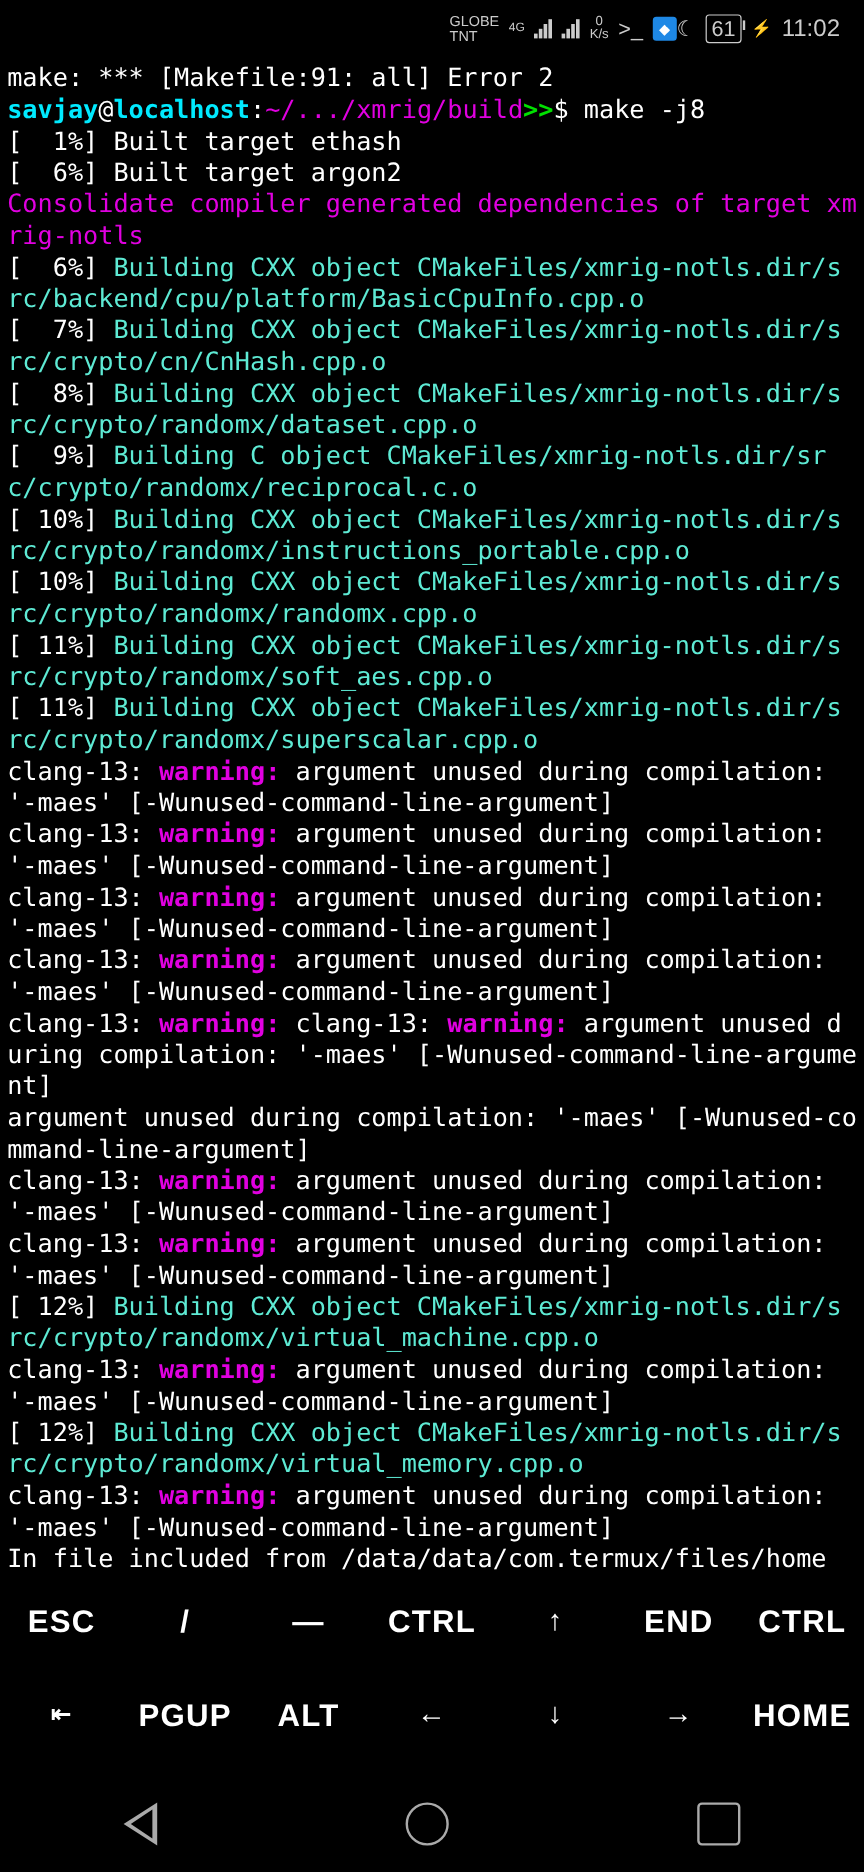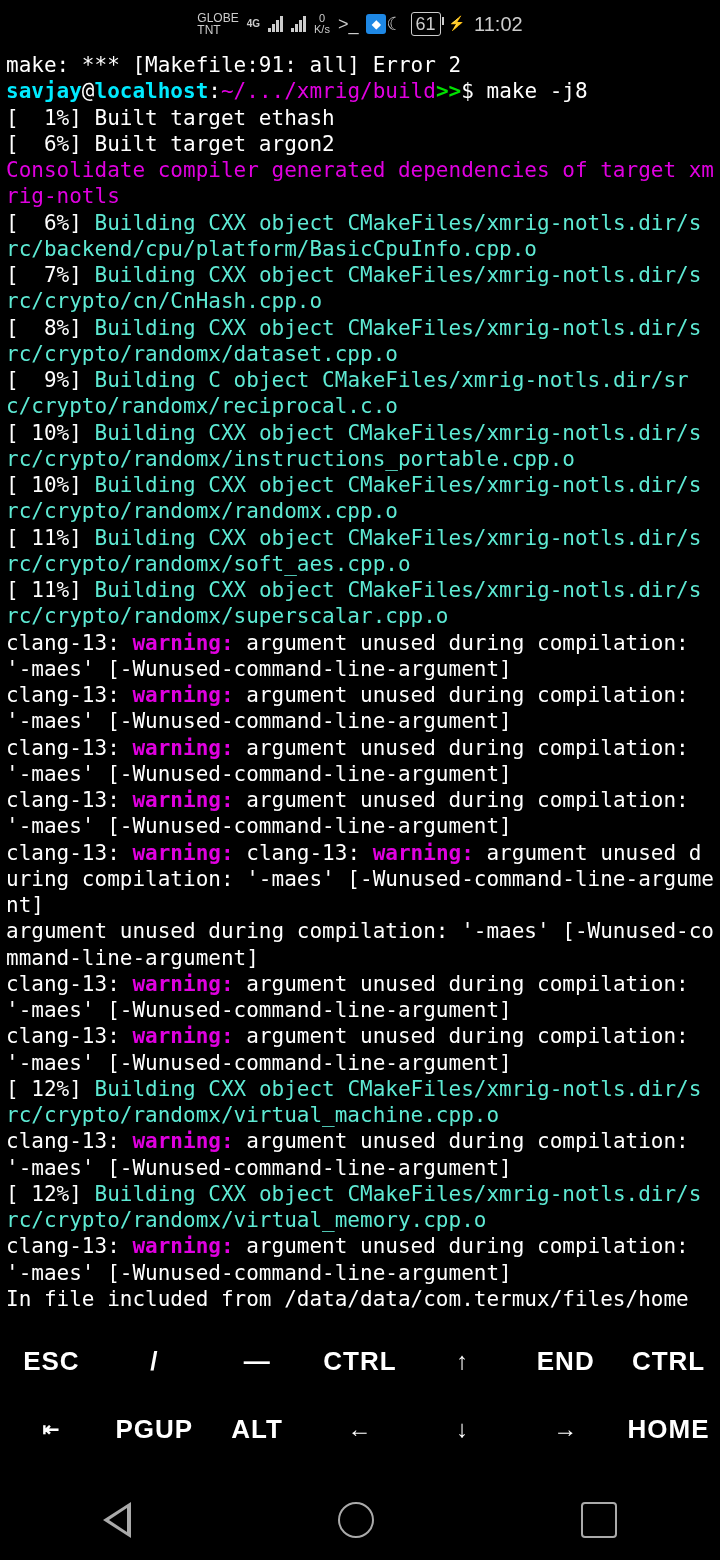--- a/index.html
+++ b/index.html
@@ -11,30 +11,30 @@
     font-family: monospace;
     font-size: 21px;
     line-height: 1.25;
     overflow: hidden;
     position: relative;
   }
   .status-bar {
     height: 48px;
     display: flex;
     align-items: center;
-    justify-content: center;
-    padding: 0 10px;
+    justify-content: flex-end;
+    padding: 0 20px;
     font-family: sans-serif;
     font-size: 16px;
     color: #ccc;
   }
   .status-left { display: flex; align-items: center; gap: 8px; }
   .status-right { display: flex; align-items: center; gap: 8px; }
   .carrier { display: flex; flex-direction: column; font-size: 12px; line-height: 1; }
-  .net-ind { font-size: 10px; font-weight: bold; }
+  .net-ind { font-size: 10px; }
   .signal { display: inline-flex; align-items: flex-end; gap: 1px; height: 16px; }
   .signal span { width: 3px; background: #ccc; }
   .signal span:nth-child(1){height:4px}
   .signal span:nth-child(2){height:8px}
   .signal span:nth-child(3){height:12px}
   .signal span:nth-child(4){height:16px}
   .speed { display: flex; flex-direction: column; font-size: 11px; line-height: 1; align-items: center; }
   .term-icon { width: 20px; height: 20px; background: #1e88e5; border-radius: 3px; display: flex; align-items: center; justify-content: center; font-size: 12px; color: #fff; }
   .prompt-icon { font-size: 18px; }
   .battery-box { border: 1.5px solid #ccc; border-radius: 3px; padding: 0 4px; font-size: 18px; position: relative; }
@@ -61,21 +61,21 @@
     height: 78px;
     display: flex;
     align-items: center;
     justify-content: space-around;
     font-family: sans-serif;
     font-weight: 600;
     font-size: 26px;
     color: #fff;
     letter-spacing: 1px;
   }
-  .key-row-1 { bottom: 160px; justify-content: space-between; }
+  .key-row-1 { bottom: 170px; justify-content: space-between; }
   .key-row-2 { bottom: 92px; }
   .key { flex: 1; text-align: center; }
   .key.arrow { font-size: 24px; }
 
   .nav-bar {
     position: absolute;
     bottom: 0; left: 0; right: 0;
     height: 80px;
     display: flex;
     align-items: center;

